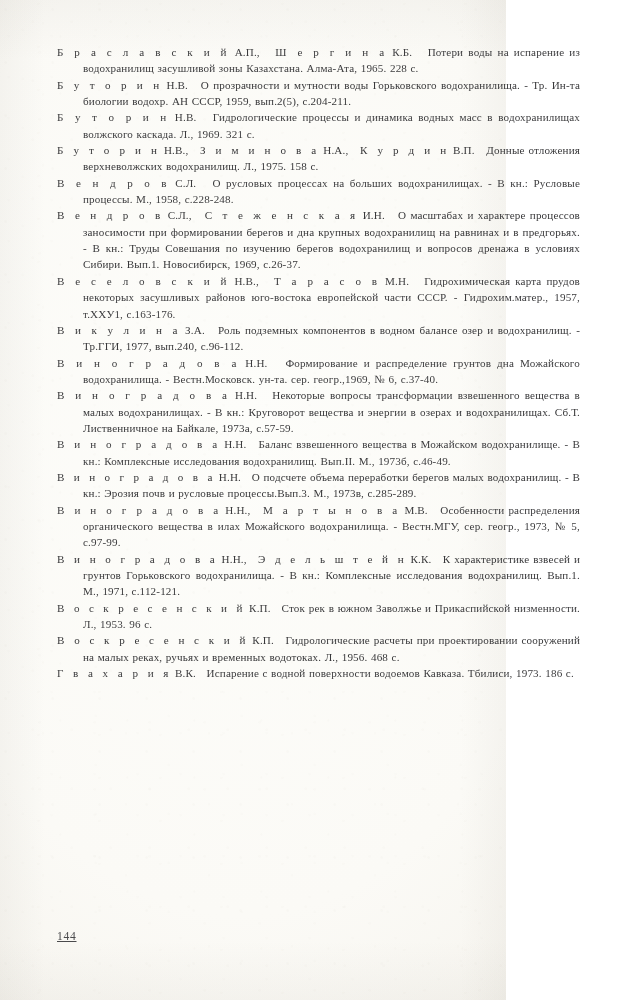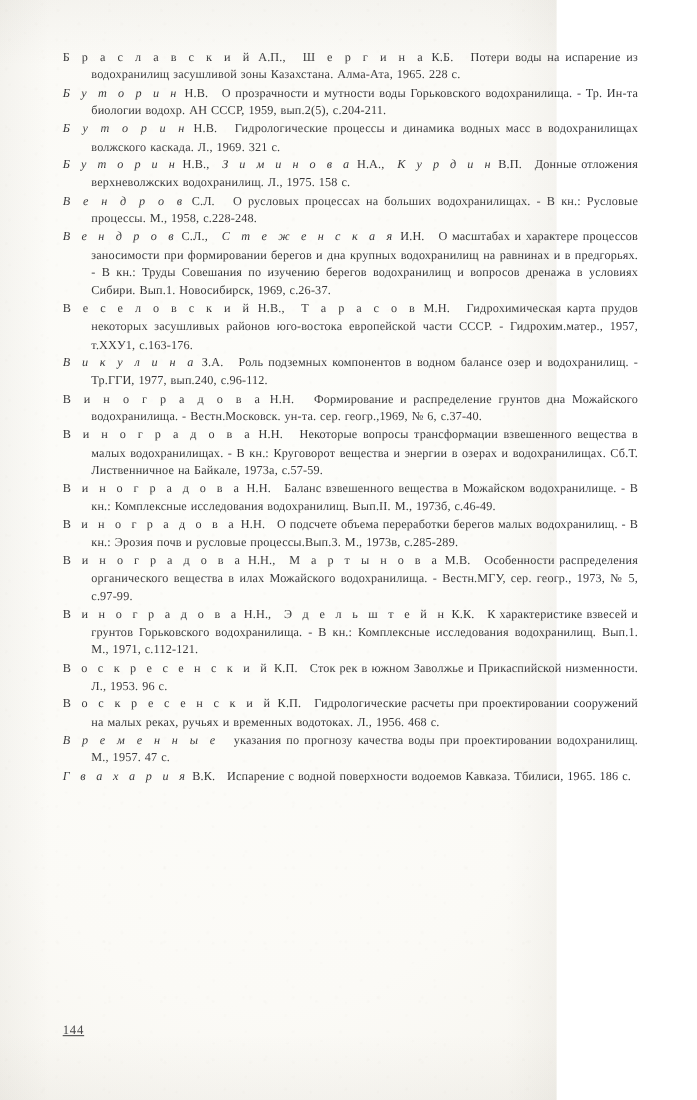--- a/index.html
+++ b/index.html
@@ -72,21 +72,20 @@
     padding-left: 26px;
     text-indent: -26px;
     letter-spacing: .15px;
     word-spacing: .6px;
     -webkit-font-smoothing: none;
   }
 
   
   .sp {
     letter-spacing: 3.15px;
-    font-style: italic;
   }
   
   .sp2 {
     letter-spacing: 3.0px;
   }
 
   
   .entry:nth-child(odd)  { color: #3c3c3e; }
   .entry:nth-child(even) { color: #38383a; }
 
@@ -120,19 +119,18 @@
       <p class="entry"><span class="sp2">В е с е л о в с к и й</span><span> Н.В.,</span><span>&nbsp;&nbsp;&nbsp;</span><span class="sp2">Т а р а с о в</span><span> М.Н.</span><span>&nbsp;&nbsp;&nbsp;</span><span>Гидрохимическая карта прудов некоторых  засушливых  районов  юго-востока европейской части СССР. - Гидрохим.матер., 1957, т.ХХУ1, с.163-176.</span></p>
       <p class="entry"><span class="sp">В и к у л и н а</span><span> З.А.</span><span>&nbsp;&nbsp;&nbsp;</span><span>Роль подземных компонентов  в водном  балансе озер и водохранилищ. - Тр.ГГИ, 1977, вып.240, с.96-112.</span></p>
       <p class="entry"><span class="sp2">В и н о г р а д о в а</span><span> Н.Н.</span><span>&nbsp;&nbsp;&nbsp;</span><span>Формирование и распределение грунтов дна Можайского водохранилища.  - Вестн.Московск.  ун-та. сер. геогр.,1969, № 6, с.37-40.</span></p>
       <p class="entry"><span class="sp2">В и н о г р а д о в а</span><span> Н.Н.</span><span>&nbsp;&nbsp;&nbsp;</span><span>Некоторые  вопросы трансформации взвешенного вещества  в малых водохранилищах. - В кн.: Круговорот вещества и энергии  в озерах  и водохранилищах. Сб.Т. Лиственничное  на Байкале, 1973а, с.57-59.</span></p>
       <p class="entry"><span class="sp2">В и н о г р а д о в а</span><span> Н.Н.</span><span>&nbsp;&nbsp;&nbsp;</span><span>Баланс взвешенного  вещества в Можайском водохранилище. - В кн.: Комплексные исследования водохранилищ. Вып.II. М., 1973б, с.46-49.</span></p>
       <p class="entry"><span class="sp2">В и н о г р а д о в а</span><span> Н.Н.</span><span>&nbsp;&nbsp;&nbsp;</span><span>О подсчете объема переработки берегов малых водохранилищ. - В кн.: Эрозия почв и русловые процессы.Вып.3. М., 1973в, с.285-289.</span></p>
       <p class="entry"><span class="sp2">В и н о г р а д о в а</span><span> Н.Н.,</span><span>&nbsp;&nbsp;&nbsp;</span><span class="sp2">М а р т ы н о в а</span><span> М.В.</span><span>&nbsp;&nbsp;&nbsp;</span><span>Особенности распределения органического вещества в илах Можайского водохранилища. - Вестн.МГУ, сер. геогр., 1973, № 5, с.97-99.</span></p>
       <p class="entry"><span class="sp2">В и н о г р а д о в а</span><span> Н.Н.,</span><span>&nbsp;&nbsp;&nbsp;</span><span class="sp2">Э д е л ь ш т е й н</span><span> К.К.</span><span>&nbsp;&nbsp;&nbsp;</span><span>К характеристике взвесей и грунтов Горьковского водохранилища. - В кн.: Комплексные исследования водохранилищ. Вып.1. М., 1971, с.112-121.</span></p>
       <p class="entry"><span class="sp2">В о с к р е с е н с к и й</span><span> К.П.</span><span>&nbsp;&nbsp;&nbsp;</span><span>Сток рек в южном Заволжье и  Прикаспийской низменности. Л., 1953. 96 с.</span></p>
       <p class="entry"><span class="sp2">В о с к р е с е н с к и й</span><span> К.П.</span><span>&nbsp;&nbsp;&nbsp;</span><span>Гидрологические  расчеты при проектировании сооружений  на малых реках, ручьях и временных водотоках. Л., 1956. 468 с.</span></p>
-      <p class="entry"><span class="sp">В р е м е н н ы е</span><span>&nbsp;&nbsp;&nbsp;</span><span>указания по прогнозу качества  воды при проектировании водохранилищ. М., 1957. 47 с.</span></p>
-      <p class="entry"><span class="sp">Г в а х а р и я</span><span> В.К.</span><span>&nbsp;&nbsp;&nbsp;</span><span>Испарение с водной поверхности водоемов Кавказа. Тбилиси, 1965. 186 с.</span></p>
+      <p class="entry"><span class="sp">Г в а х а р и я</span><span> В.К.</span><span>&nbsp;&nbsp;&nbsp;</span><span>Испарение с водной поверхности водоемов Кавказа. Тбилиси, 1973. 186 с.</span></p>
     </div>
 
   <div id="folio">144</div>
 
 </div>
 
 </body></html>

